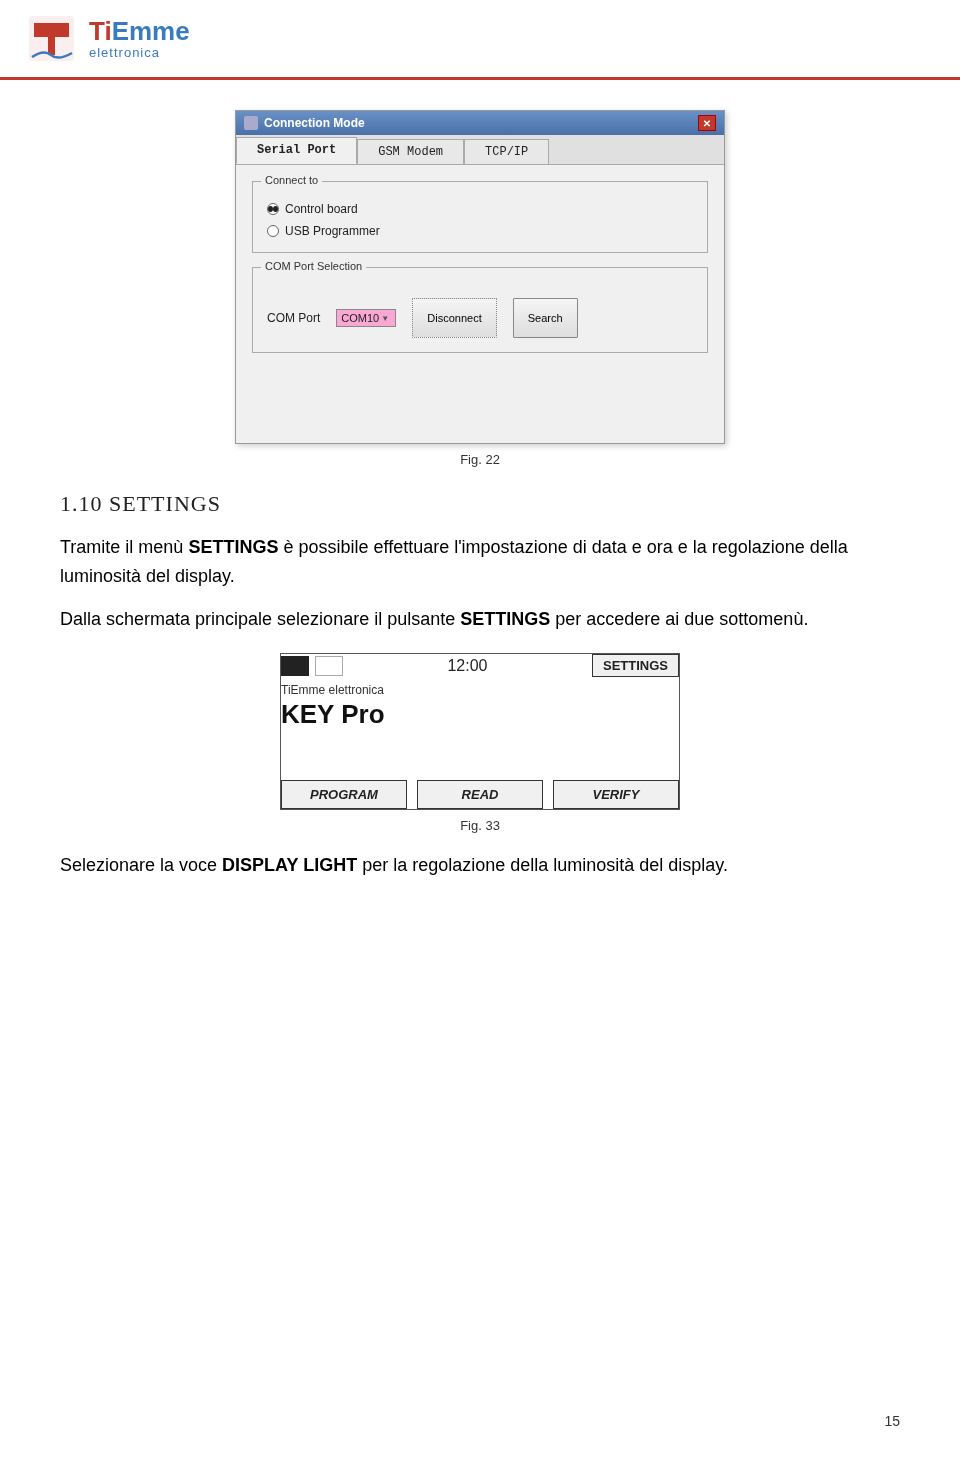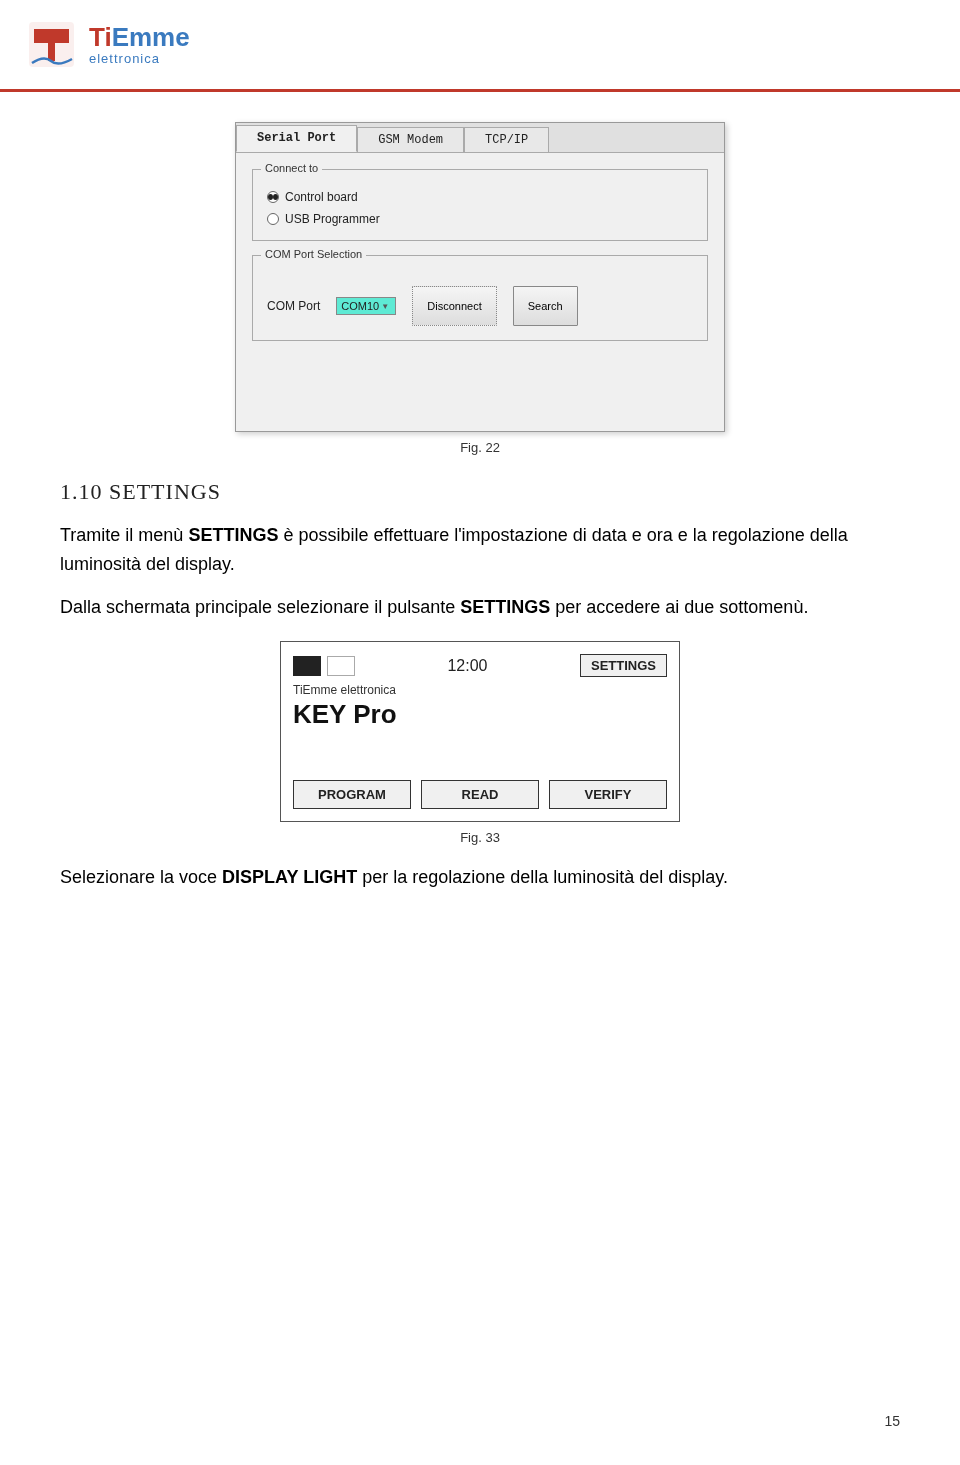--- a/index.html
+++ b/index.html
@@ -12,21 +12,21 @@
       min-height: 1465px;
       position: relative;
     }
 
     
     .header {
       display: flex;
       align-items: center;
       padding: 12px 24px;
       border-bottom: 3px solid #c0392b;
-      height: 92px;
+      height: 80px;
     }
     .logo-container {
       display: flex;
       align-items: center;
       gap: 10px;
     }
     .logo-icon {
       width: 55px;
       height: 55px;
     }
@@ -179,21 +179,21 @@
       display: flex;
       align-items: center;
       gap: 16px;
       margin-top: 10px;
     }
     .com-label {
       font-size: 12px;
     }
     .com-select {
       border: 1px solid #888;
-      background: #5eead4;
+      background: #f9a8d4;
       padding: 2px 4px;
       font-size: 11px;
       display: flex;
       align-items: center;
       gap: 2px;
       min-width: 60px;
     }
     .com-select-arrow {
       font-size: 8px;
       color: #555;
@@ -239,21 +239,20 @@
     }
     .body-text strong {
       font-weight: bold;
     }
 
     
     .display-mockup {
       width: 400px;
       border: 1px solid #555;
       background: #fff;
-      padding: 12px;
       font-family: Arial, sans-serif;
     }
     .display-top-row {
       display: flex;
       align-items: center;
       justify-content: space-between;
       margin-bottom: 6px;
     }
     .display-black-sq {
       width: 28px;
@@ -288,20 +287,21 @@
       gap: 10px;
     }
     .display-bottom-btn {
       border: 1px solid #333;
       padding: 6px 18px;
       font-size: 13px;
       font-weight: bold;
       background: #f0f0f0;
       flex: 1;
       text-align: center;
+      font-style: italic;
     }
 
     
     .page-number {
       position: absolute;
       bottom: 36px;
       right: 60px;
       font-size: 14px;
       color: #333;
     }
@@ -326,20 +326,27 @@
       <div class="logo-elettronica">elettronica</div>
     </div>
   </div>
 </div>
 
 <div class="content">
 
   <div class="figure-container">
     <div class="dialog-window">
 
+      <div class="dialog-titlebar">
+        <div class="dialog-titlebar-left">
+          <div class="dialog-icon-small"></div>
+          <span>Connection Mode</span>
+        </div>
+        <div class="dialog-close-btn">✕</div>
+      </div>
 
       <div class="dialog-tabs">
         <div class="dialog-tab active">Serial Port</div>
         <div class="dialog-tab">GSM Modem</div>
         <div class="dialog-tab">TCP/IP</div>
       </div>
 
       <div class="dialog-body">
 
         <div class="fieldset-box">

